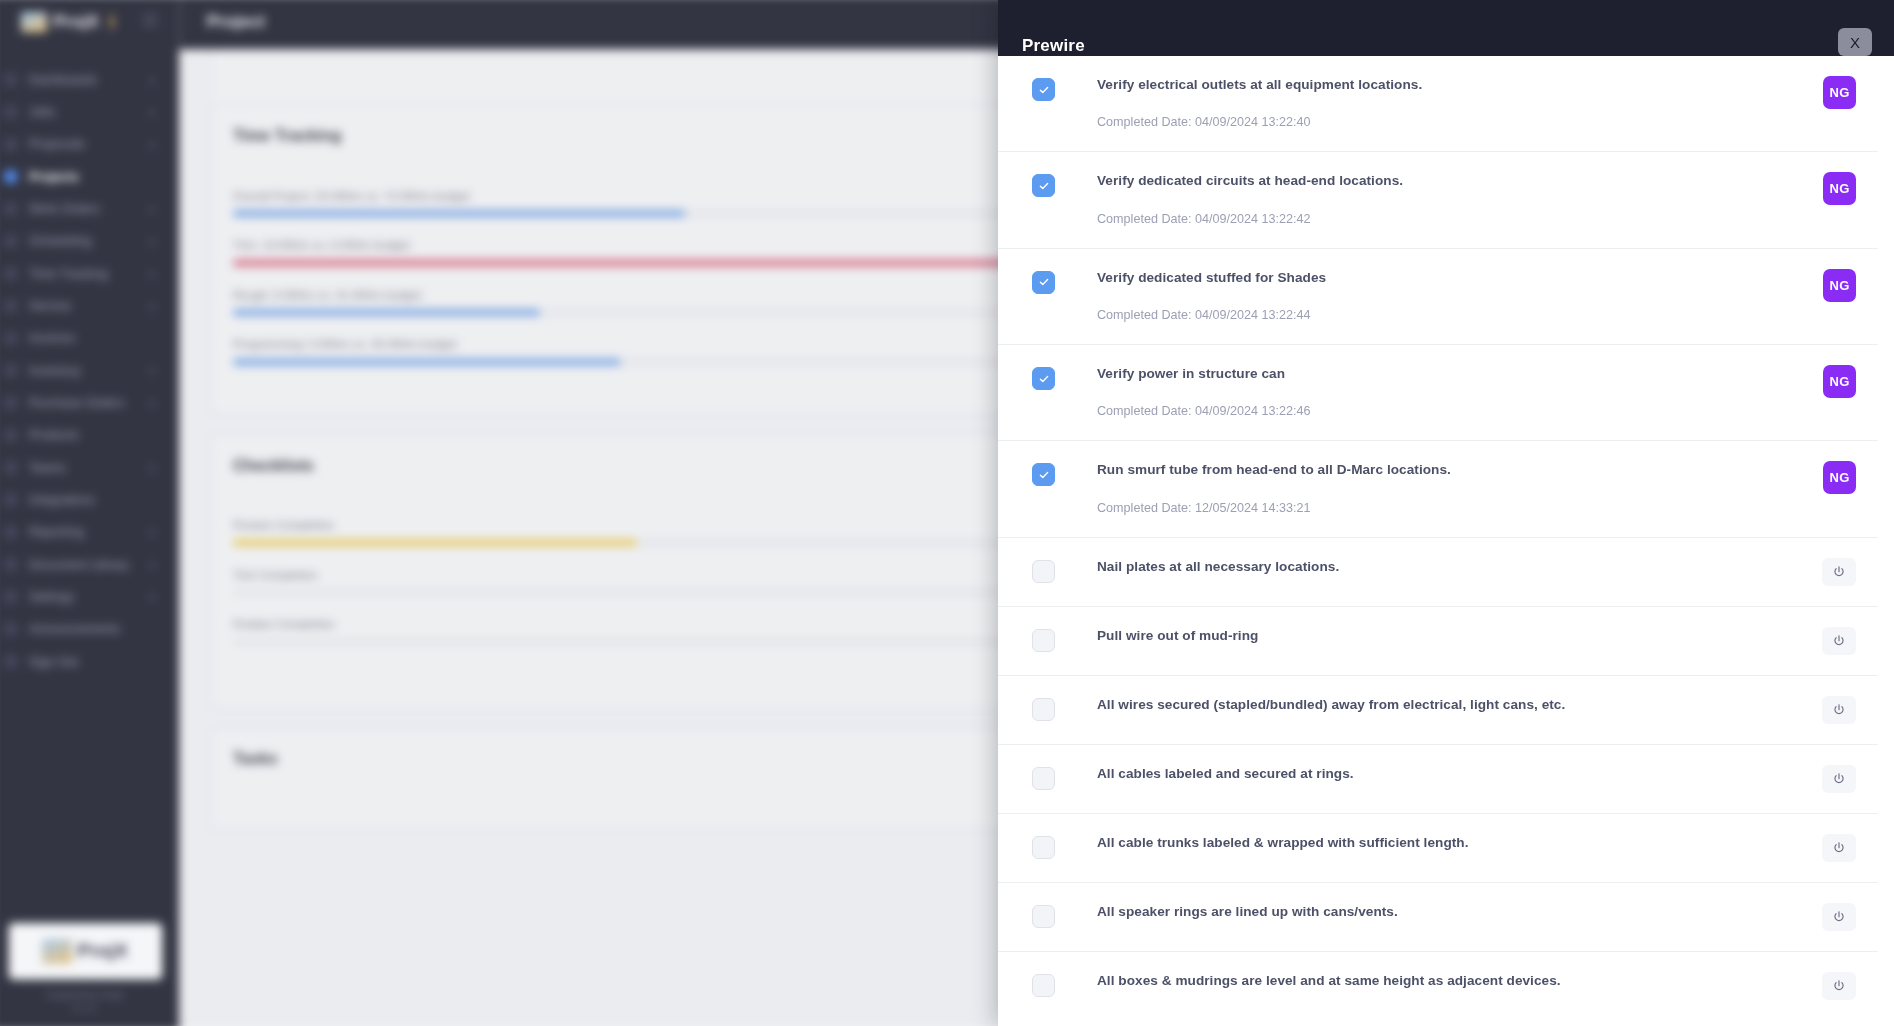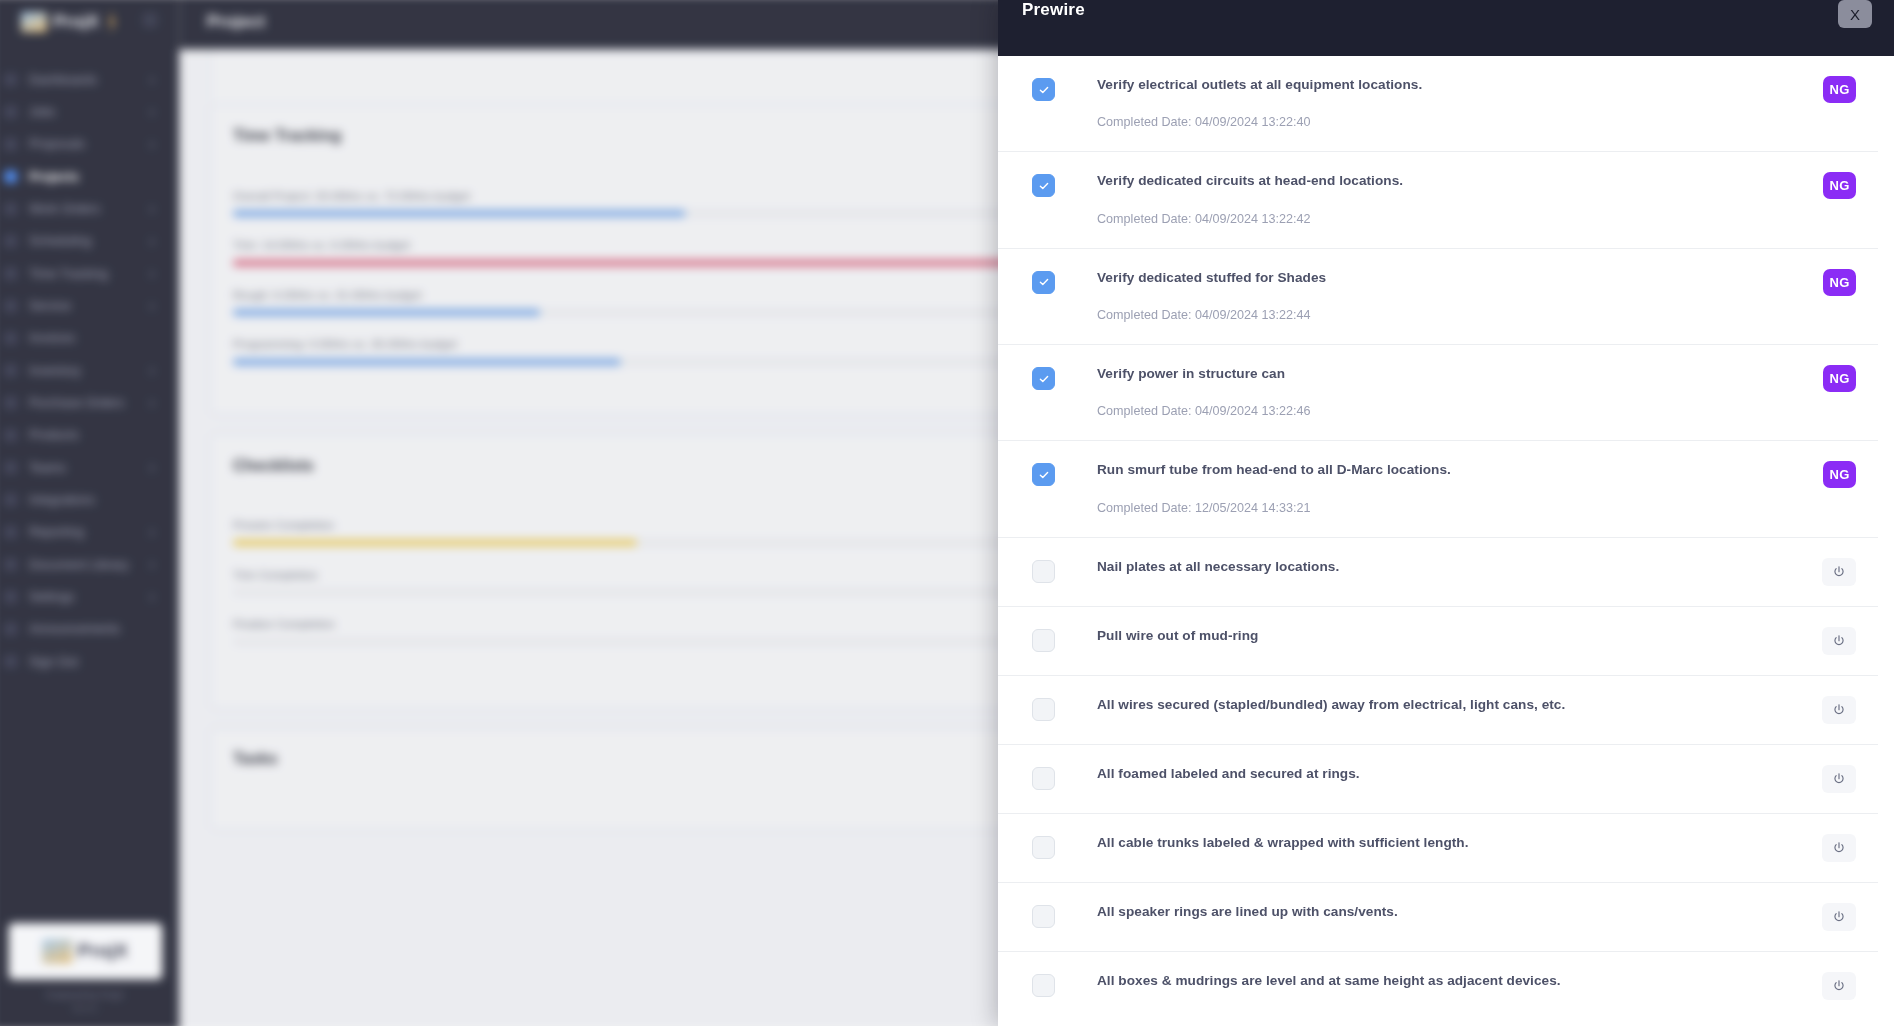--- a/index.html
+++ b/index.html
@@ -214,21 +214,21 @@
     display: flex;
     flex-direction: column;
     overflow: hidden;
   }
 
   .modal-header {
     height: 56px;
     flex: none;
     background: #1e2030;
     display: flex;
-    align-items: flex-start;
+    align-items: flex-end;
     justify-content: space-between;
     padding: 0 22px 0 24px;
   }
   .modal-title {
     color: #ffffff;
     font-size: 17px;
     font-weight: 700;
     letter-spacing: .2px;
   }
   .modal-close {
@@ -305,21 +305,21 @@
   .check-date {
     margin-top: 20px;
     font-size: 12.6px;
     color: #9ca0b3;
     line-height: 1.35;
   }
 
   .check-action { flex: none; width: 46px; display: flex; justify-content: flex-end; }
 
   .avatar {
-    width: 33px; height: 27px;
+    width: 33px; height: 33px;
     border-radius: 7px;
     background: #8b2cf5;
     color: #ffffff;
     font-size: 13px;
     font-weight: 700;
     display: flex;
     align-items: center;
     justify-content: center;
     cursor: pointer;
     letter-spacing: .3px;
@@ -643,21 +643,21 @@
               <svg viewBox="0 0 24 24" fill="none" aria-hidden="true">
                 <path d="M12 3.2 V11.4" stroke="currentColor" stroke-width="2" stroke-linecap="round"></path>
                 <path d="M7.1 6.1 a7 7 0 1 0 9.8 0" stroke="currentColor" stroke-width="2" stroke-linecap="round"></path>
               </svg>
             </button>
           </div>
         </div>
         <div class="check-row">
           <div class="check-box unchecked"></div>
           <div class="check-main">
-            <div class="check-label">All foamed labeled and secured at rings.</div>
+            <div class="check-label">All cables labeled and secured at rings.</div>
           </div>
           <div class="check-action">
             <button class="power-btn">
               <svg viewBox="0 0 24 24" fill="none" aria-hidden="true">
                 <path d="M12 3.2 V11.4" stroke="currentColor" stroke-width="2" stroke-linecap="round"></path>
                 <path d="M7.1 6.1 a7 7 0 1 0 9.8 0" stroke="currentColor" stroke-width="2" stroke-linecap="round"></path>
               </svg>
             </button>
           </div>
         </div>

